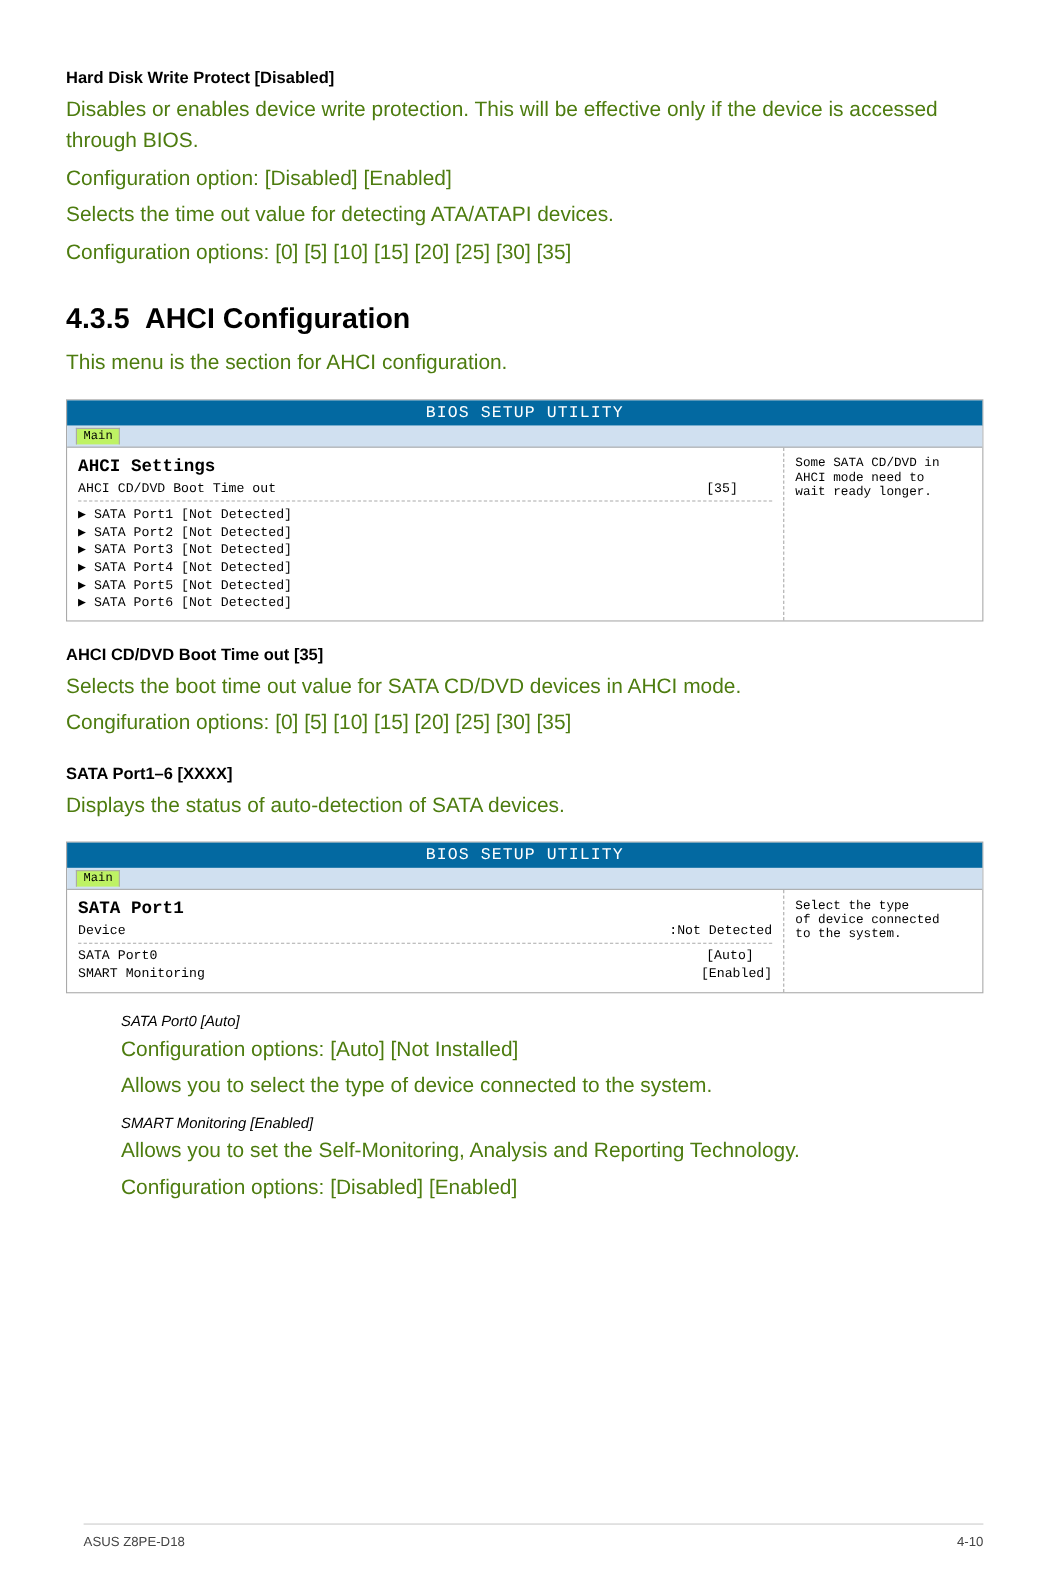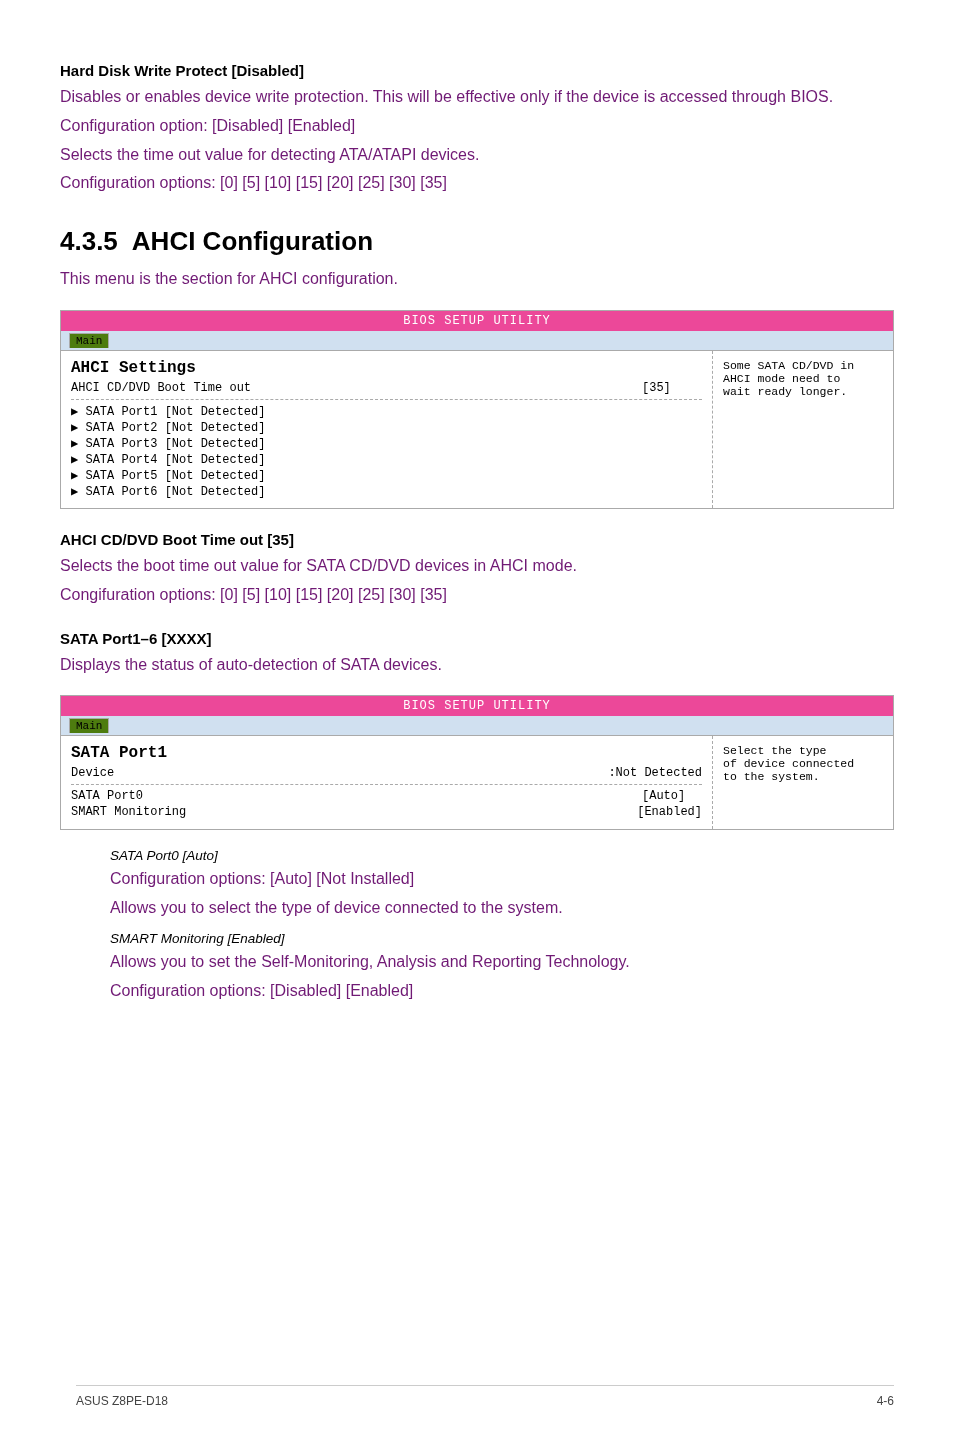--- a/index.html
+++ b/index.html
@@ -14,52 +14,52 @@
     }
 
     .subsection-title {
       font-size: 15px;
       font-weight: bold;
       margin-bottom: 6px;
       margin-top: 22px;
     }
 
     .body-text {
-      font-size: 16px;
+      font-size: 19px;
       line-height: 1.55;
       margin-bottom: 4px;
-      color: #701a75;
+      color: #4d7c0f;
     }
 
     
     .bios-box {
       border: 1px solid #aaa;
       margin: 18px 0 18px 0;
       font-family: 'Courier New', Courier, monospace;
       font-size: 12px;
     }
 
     .bios-header {
-      background: #ec4899;
+      background: #0369a1;
       color: #fff;
       text-align: center;
       padding: 3px 0;
-      font-size: 12px;
+      font-size: 15px;
       letter-spacing: 1px;
     }
 
     .bios-tab-row {
       background: #d0e0f0;
       padding: 2px 8px;
       border-bottom: 1px solid #aaa;
     }
 
     .bios-tab {
       display: inline-block;
-      background: #4d7c0f;
+      background: #bef264;
       border: 1px solid #aaa;
       border-bottom: none;
       padding: 1px 6px;
       font-size: 11px;
       font-family: 'Courier New', Courier, monospace;
     }
 
     .bios-content {
       display: flex;
     }
@@ -257,14 +257,14 @@
   </div>
   <div>
     <div class="italic-title">SMART Monitoring [Enabled]</div>
     <p class="body-text">Allows you to set the Self-Monitoring, Analysis and Reporting Technology.</p>
     <p class="body-text">Configuration options: [Disabled] [Enabled]</p>
   </div>
 </div>
 
 <div class="page-footer">
   <span>ASUS Z8PE-D18</span>
-  <span>4-6</span>
+  <span>4-10</span>
 </div>
 
 </body></html>

